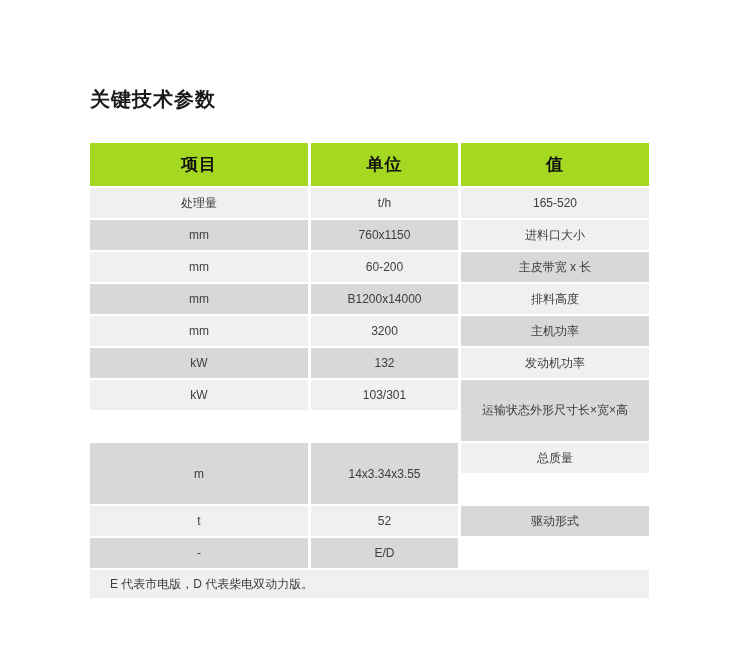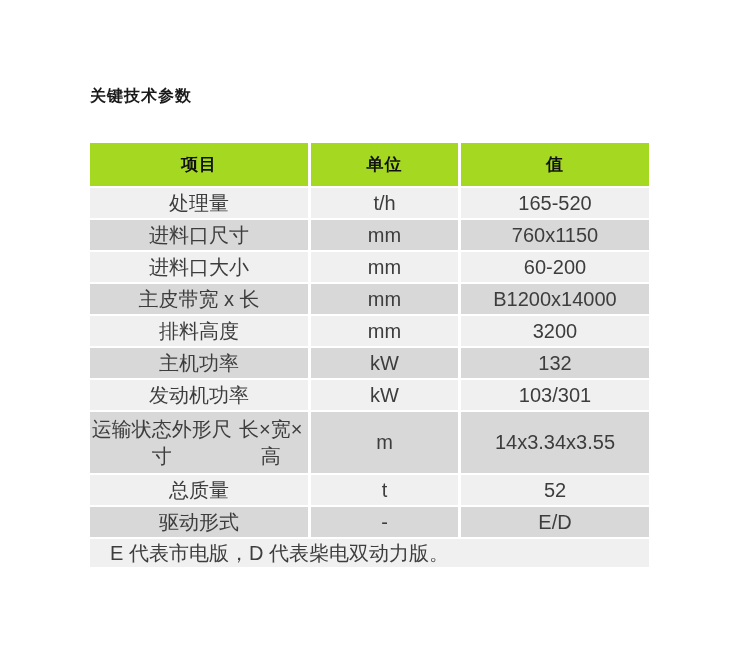--- a/index.html
+++ b/index.html
@@ -23,41 +23,41 @@
   .page {
     position: relative;
     width: 750px;
     height: 650px;
     overflow: hidden;
   }
   .page-title {
     position: absolute;
     left: 90px;
     top: 86px;
-    font-size: 16px;
+    font-size: 20px;
     font-weight: bold;
     color: var(--title-text);
     letter-spacing: 1px;
   }
   .spec-table {
     position: absolute;
     left: 90px;
     top: 143px;
     width: 663px;
     display: grid;
     grid-template-columns: 218px 147px 188px;
     column-gap: 3px;
     row-gap: 2px;
     background: var(--page-bg);
   }
   .cell {
     display: flex;
     align-items: center;
     justify-content: center;
-    font-size: 20px;
+    font-size: 12px;
     color: var(--cell-text);
     text-align: center;
   }
   .h-head {
     height: 43px;
     background: var(--header-bg);
     font-size: 17px;
     font-weight: bold;
     color: var(--header-text);
     letter-spacing: 1px;
@@ -92,21 +92,20 @@
   <div class="spec-table">
 
     <div class="cell h-head">项目</div>
     <div class="cell h-head">单位</div>
     <div class="cell h-head">值</div>
 
     <div class="cell h-row light">处理量</div>
     <div class="cell h-row light">t/h</div>
     <div class="cell h-row light">165-520</div>
 
-    <div class="cell h-row dark">进料口尺寸</div>
     <div class="cell h-row dark">mm</div>
     <div class="cell h-row dark">760x1150</div>
 
     <div class="cell h-row light">进料口大小</div>
     <div class="cell h-row light">mm</div>
     <div class="cell h-row light">60-200</div>
 
     <div class="cell h-row dark">主皮带宽 x 长</div>
     <div class="cell h-row dark">mm</div>
     <div class="cell h-row dark">B1200x14000</div>

